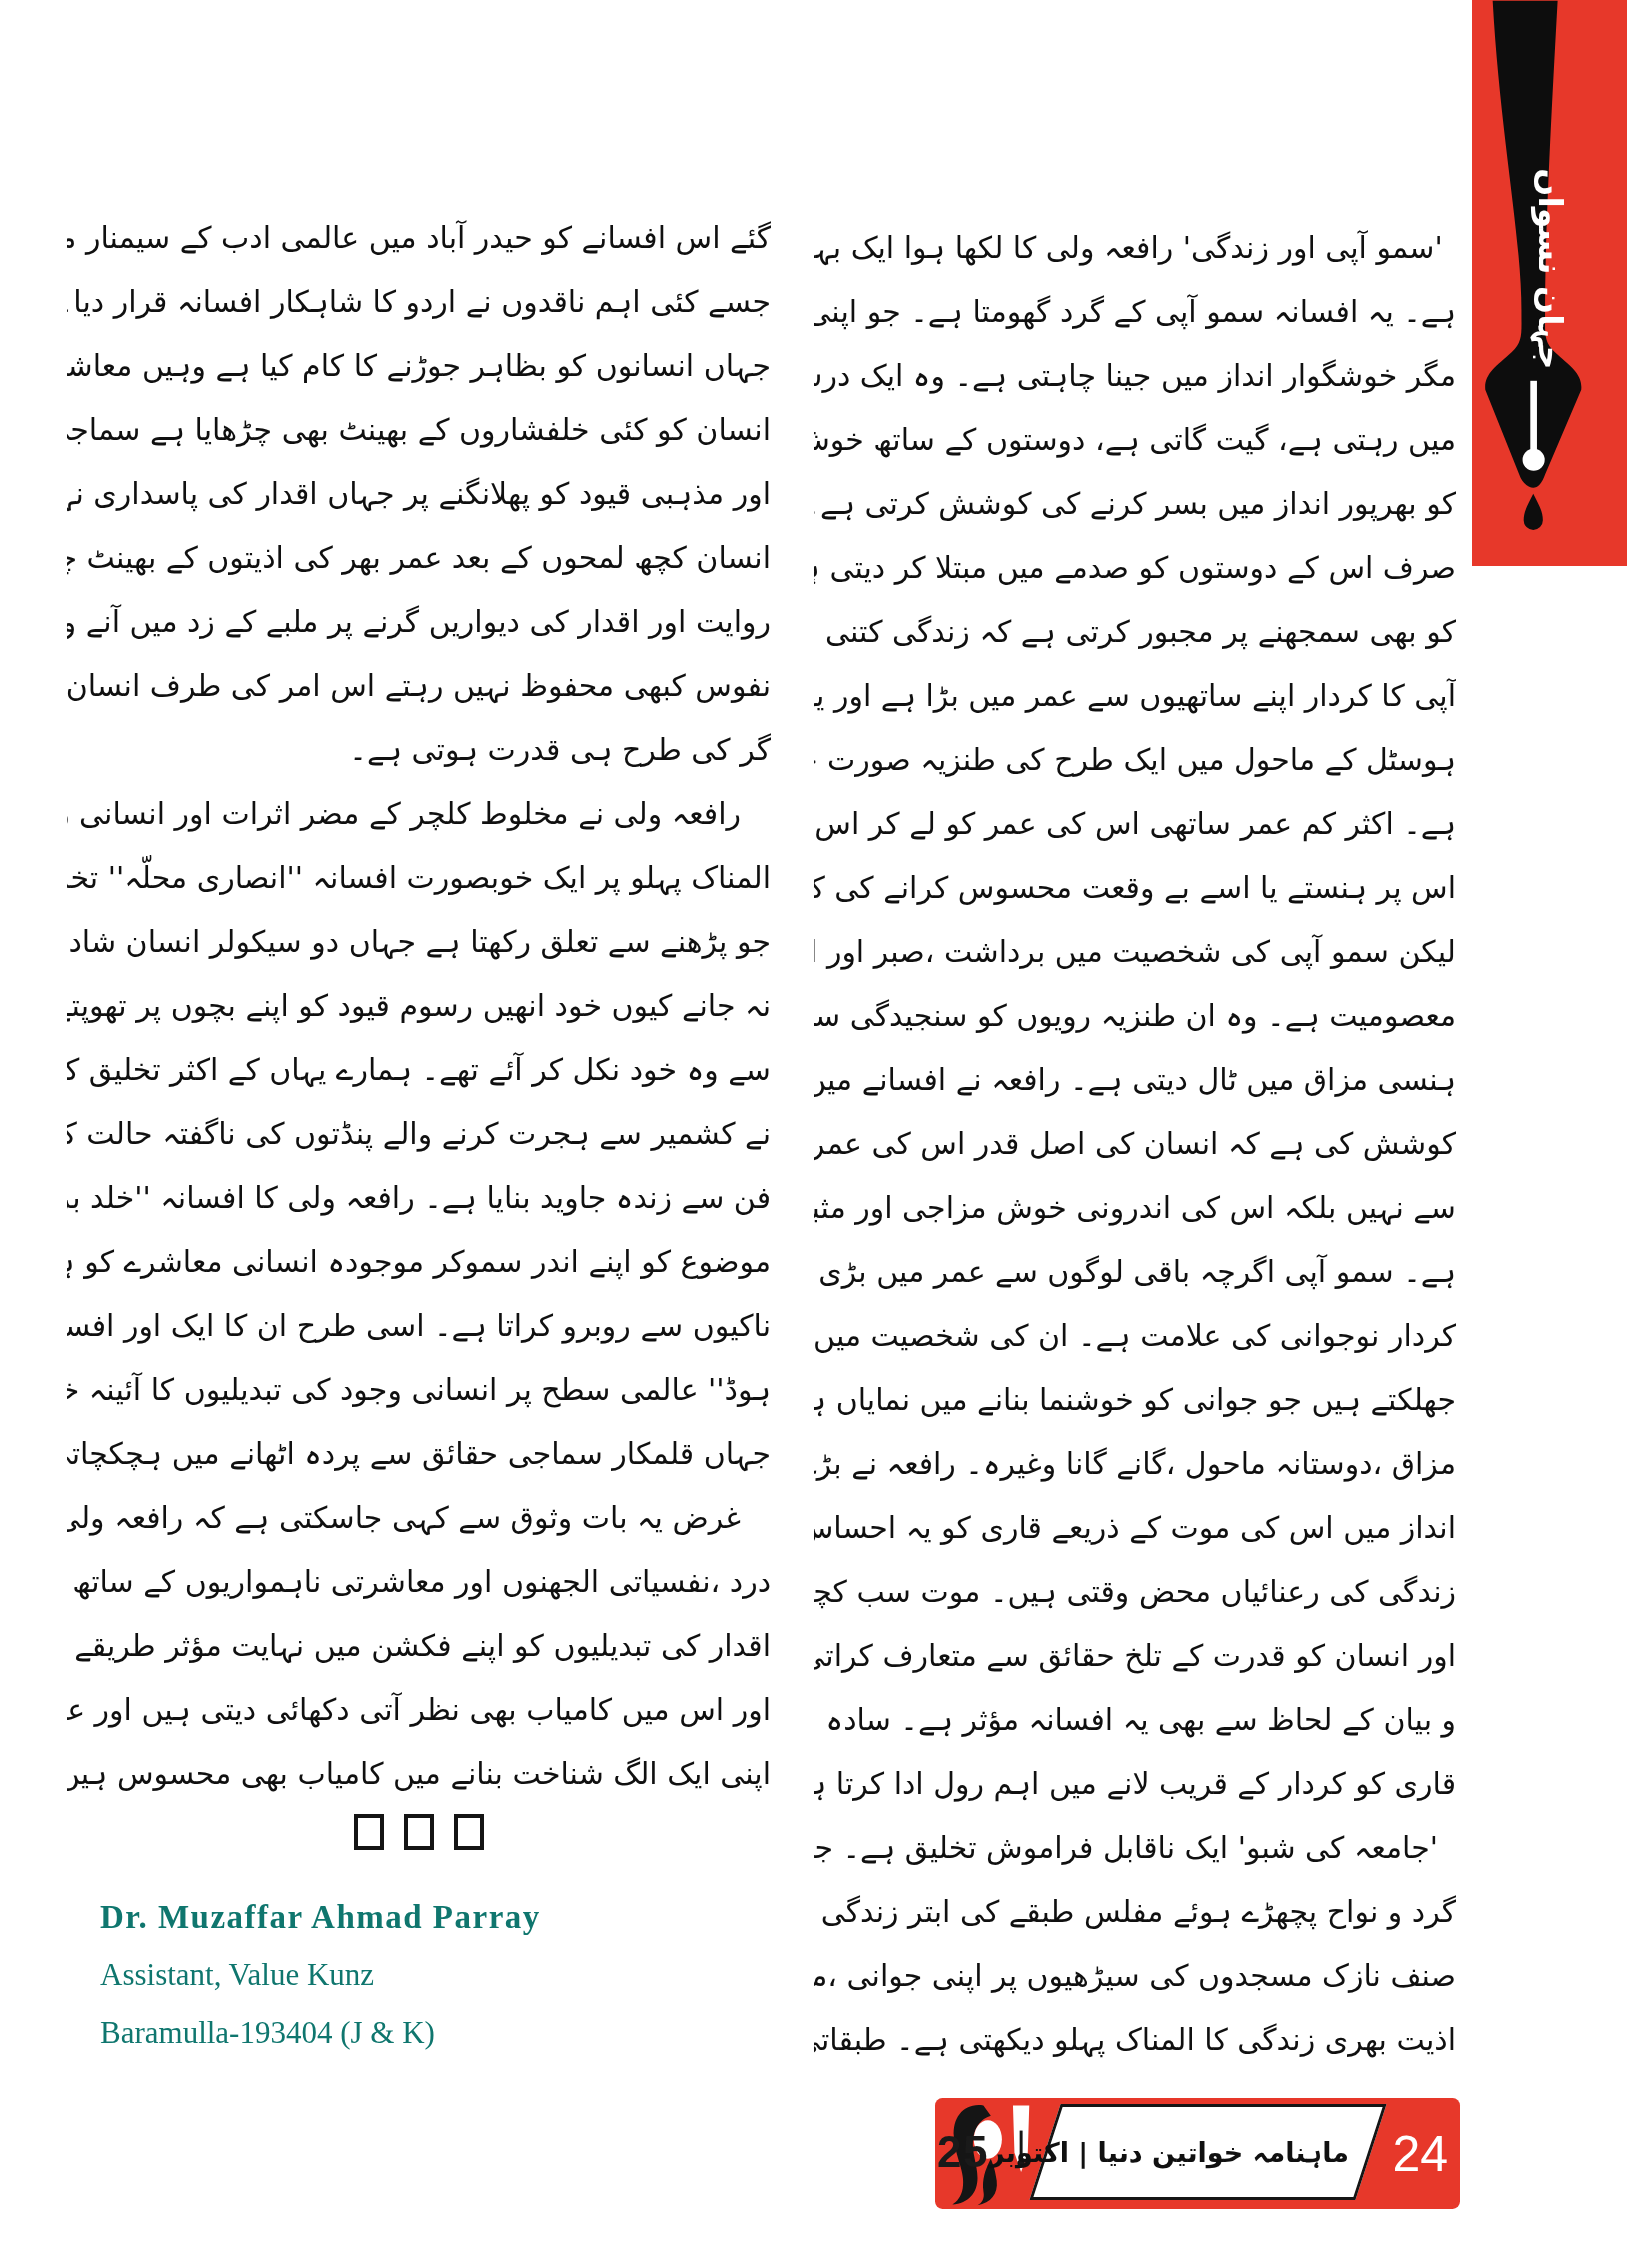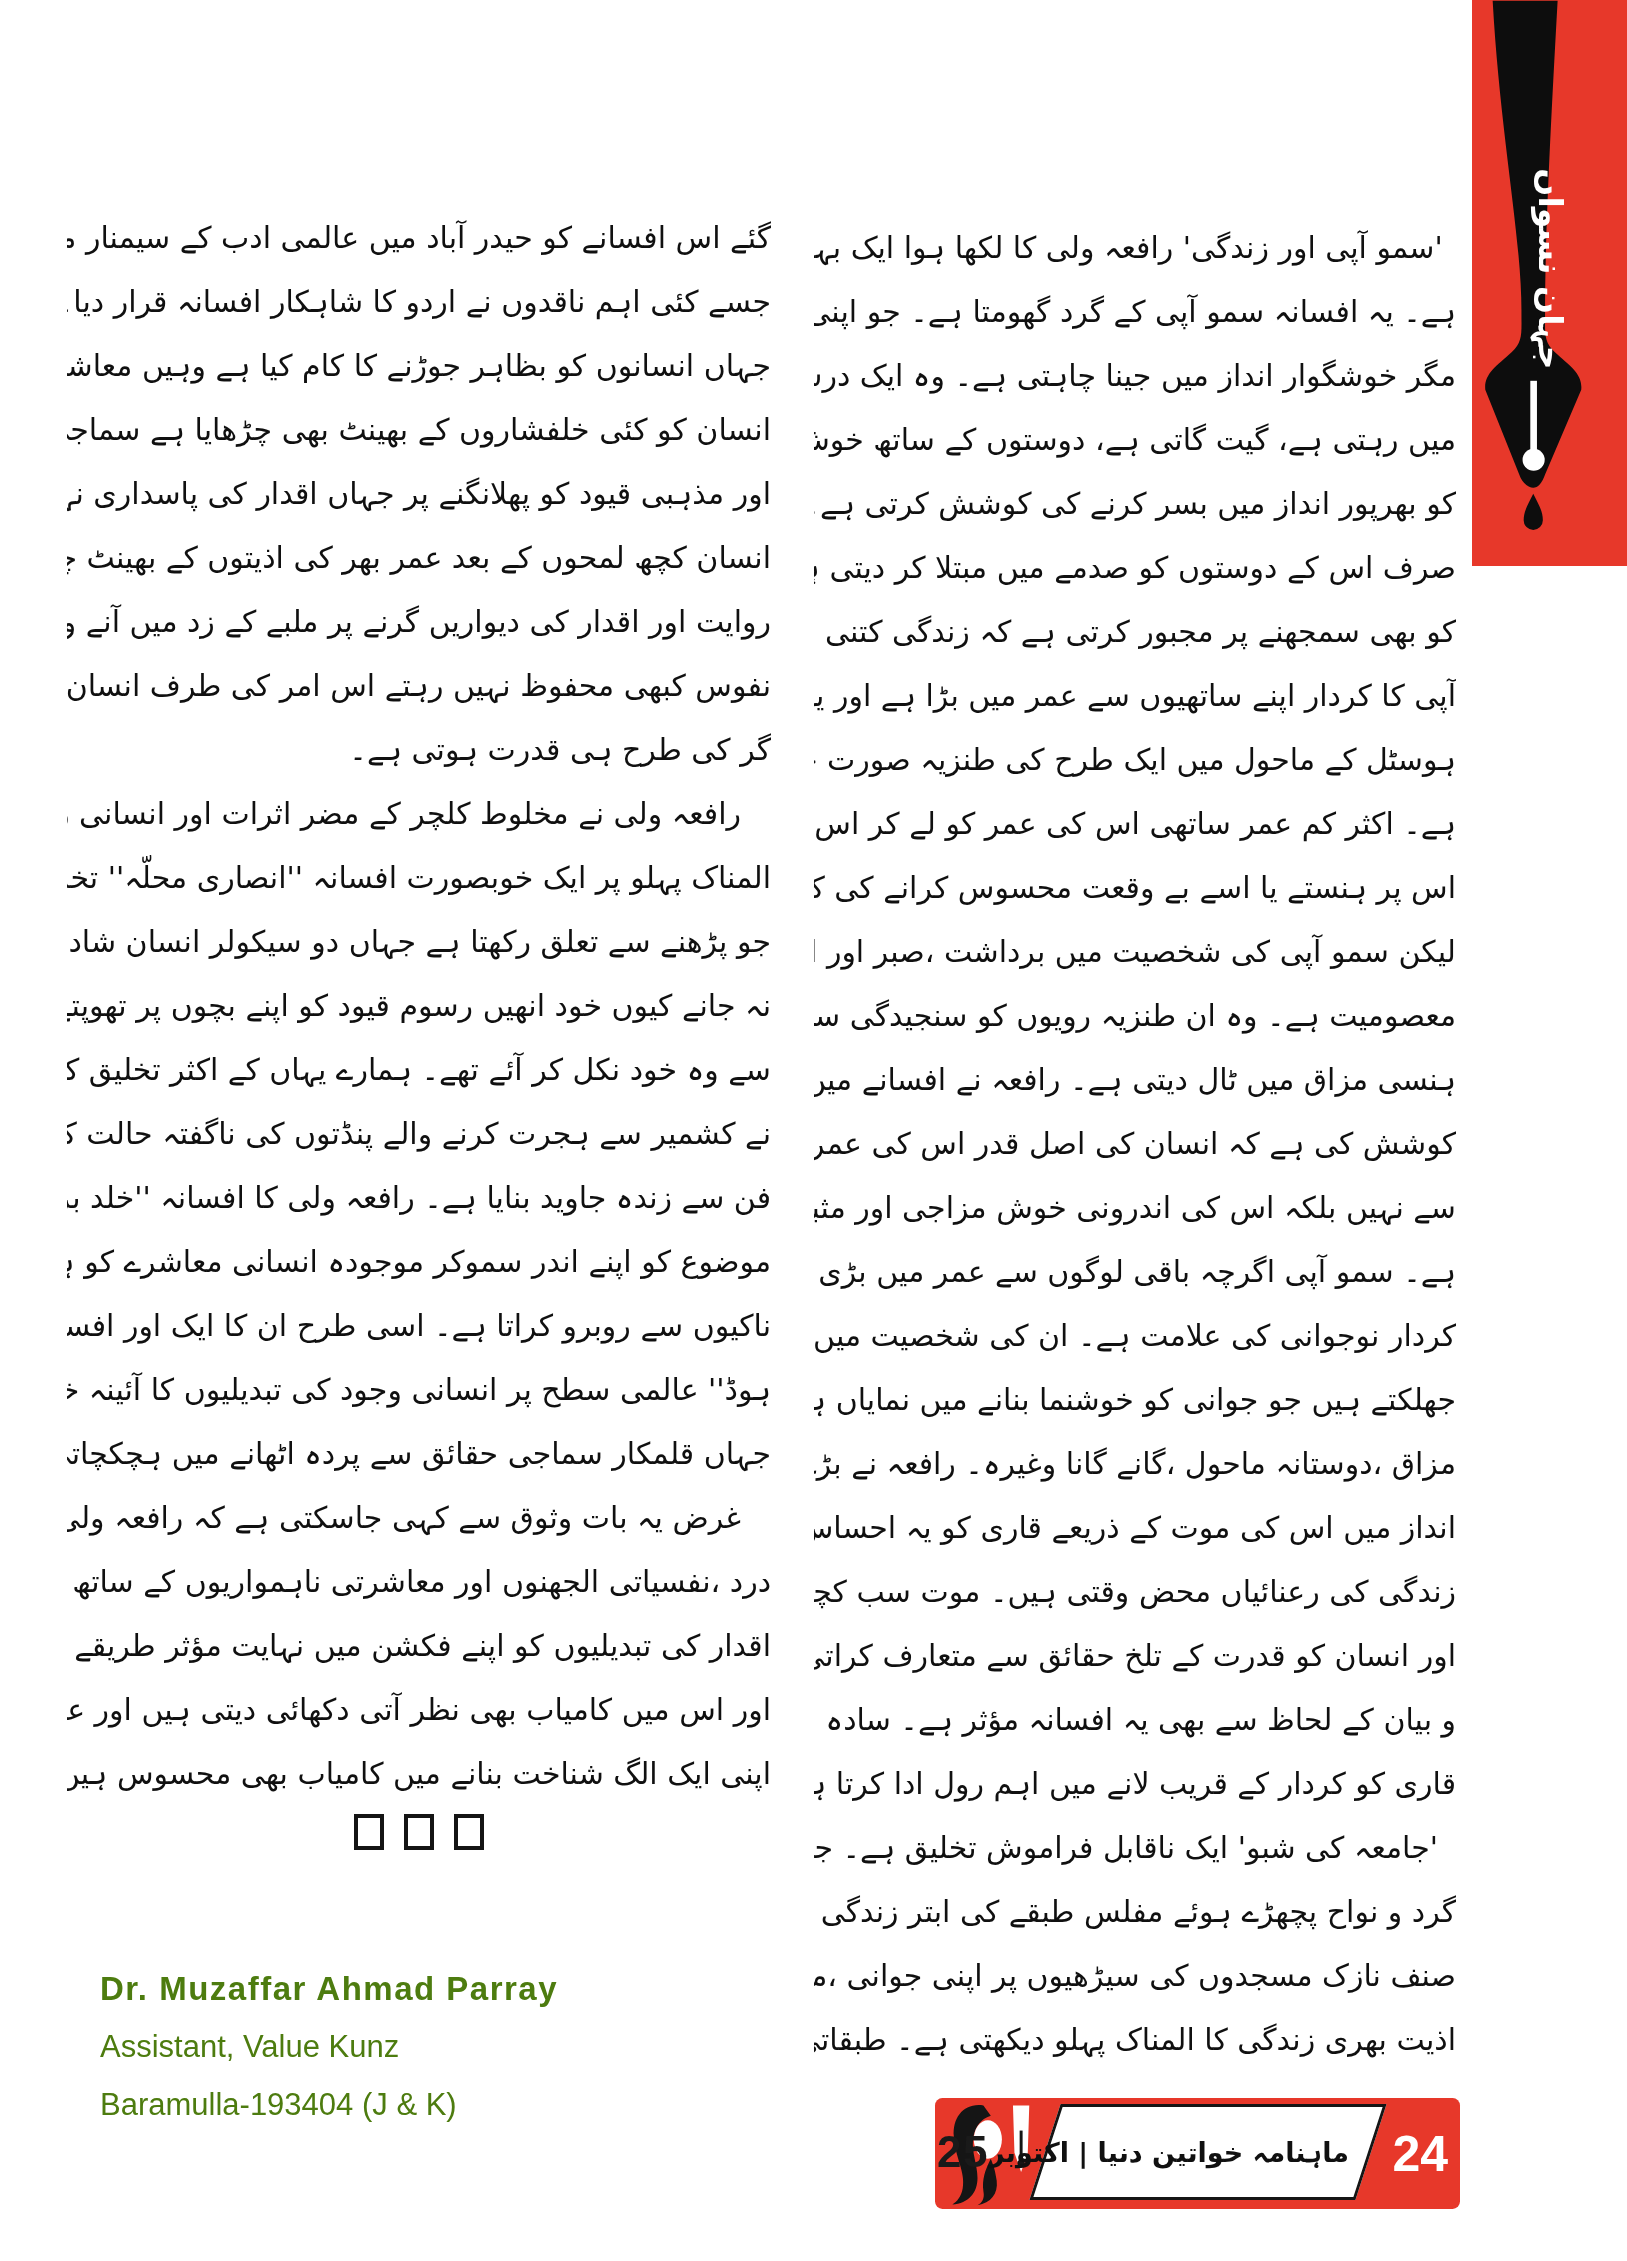--- a/index.html
+++ b/index.html
@@ -39,22 +39,22 @@
   .end-mark{
     position:absolute;left:67px;top:1814px;width:704px;height:44px;
     text-align:center;
   }
   .end-mark .sq{
     display:inline-block;width:22px;height:28px;border:4.4px solid #141414;
     margin:0 8.1px;vertical-align:middle;
   }
   
   .author{
-    position:absolute;left:100px;top:1960px;width:607px;
-    font-family:Liberation Sans, sans-serif;color:#4d7c0f;
+    position:absolute;left:100px;top:1888px;width:607px;
+    font-family:Liberation Serif, serif;color:#0f766e;
   }
   .author .name{font-size:33px;font-weight:bold;letter-spacing:1.5px;line-height:58px;}
   .author .line{font-size:31px;line-height:58px;}
   
   .footer-bar{
     position:absolute;left:935px;top:2098px;width:525px;height:111px;
     background:#e7382a;border-radius:7.4px;overflow:hidden;
   }
   .footer-panel{
     position:absolute;left:110px;top:6px;width:320px;height:90px;
@@ -68,21 +68,21 @@
   .footer-magazine{
     font-size:27px;font-weight:bold;color:#101010;direction:rtl;white-space:nowrap;
   }
   .footer-year{
     font-family:"Liberation Sans",sans-serif;font-size:44px;font-weight:bold;
     color:#1a1a1a;letter-spacing:1.5px;
   }
   .page-number{
     position:absolute;right:12px;top:50%;transform:translateY(-50%);
     color:#ffffff;font-family:"Liberation Sans",sans-serif;
-    font-size:50px;font-weight:bold;
+    font-size:50px;font-weight:normal;
   }
   .footer-logo{position:absolute;left:4.4px;top:3px;}
 </style>
 </head>
 <body>
 
 <div class="banner">
   <svg class="nib-svg" width="155" height="566" viewBox="0 0 210 765" aria-hidden="true">
     <path d="M28,0 L116,0 C106,180 99,320 99,420 C99,452 97,462 112,476
              C134,496 150,506 148,527 L99,642 C95,654 89,660 83,660

